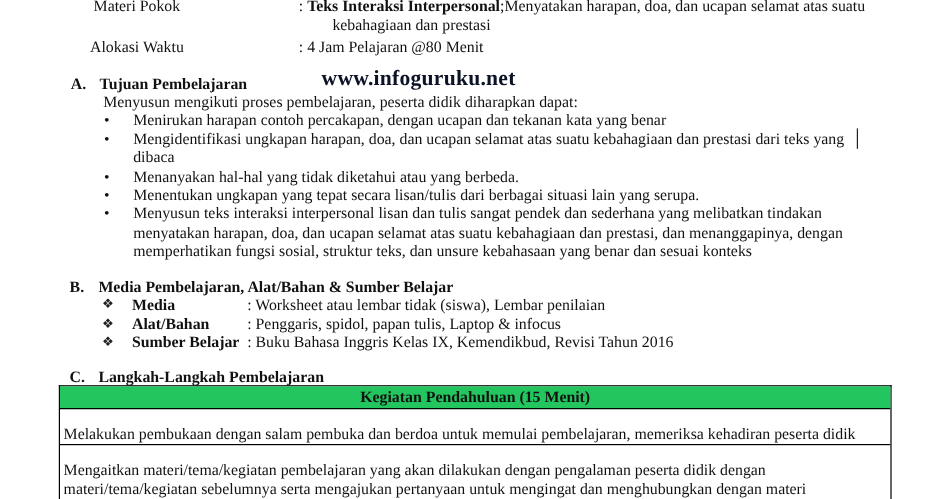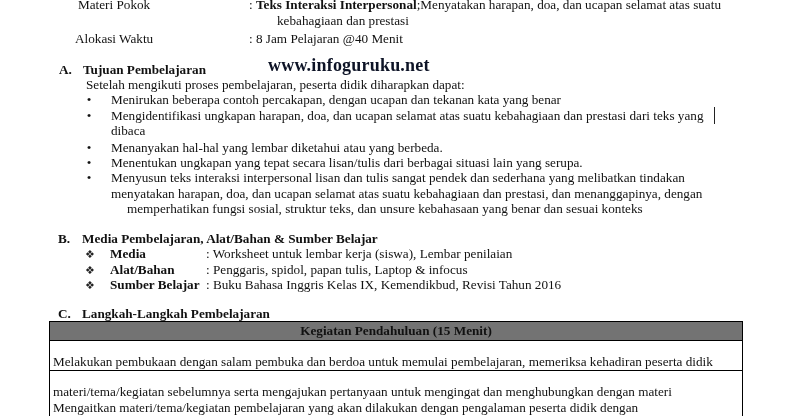--- a/index.html
+++ b/index.html
@@ -18,82 +18,82 @@
   }
   .bullet { position:absolute; width:10px; text-align:center; line-height:16px; }
   .diamond { position:absolute; font-size:11px; line-height:16px; color:#222; }
   .cursor { position:absolute; left:714px; top:107px; width:1px; height:17px; background:#222; }
   .tbl {
     position:absolute; left:49px; top:321px; width:692px;
     border-left:1.5px solid #000; border-right:1.5px solid #000; border-top:1.5px solid #000;
     border-collapse:collapse;
   }
   .tbl .hdr {
-    background:#737373; text-align:center; font-weight:bold; height:18px; line-height:18px;
+    background:#22c55e; text-align:center; font-weight:bold; height:18px; line-height:18px;
     border-bottom:1.5px solid #000;
   }
   .tbl .row { padding:1px 3px 0 3px; line-height:16px; border-bottom:1.5px solid #000; white-space:normal;margin-top:12px; }
   .tbl .row.last { border-bottom:none; }
 </style>
 </head>
 <body>
 
 <div class="abs" style="left:78px; top:-3px;">Materi Pokok</div>
 <div class="abs" style="left:249px; top:-3px;"><span>: </span><span class="b">Teks Interaksi Interpersonal</span><span>;Menyatakan harapan, doa, dan ucapan selamat atas suatu</span></div>
 <div class="abs" style="left:257px; top:13px;margin-left:20px;">kebahagiaan dan prestasi</div>
 
 <div class="abs" style="left:75px; top:31px;">Alokasi Waktu</div>
-<div class="abs" style="left:249px; top:31px;">: 8 Jam Pelajaran @40 Menit</div>
+<div class="abs" style="left:249px; top:31px;">: 4 Jam Pelajaran @80 Menit</div>
 
 <div class="watermark">www.infoguruku.net</div>
 
 <div class="abs b" style="left:59px; top:62px;">A.</div>
 <div class="abs b" style="left:83px; top:62px;">Tujuan Pembelajaran</div>
-<div class="abs" style="left:86px; top:77px;">Setelah mengikuti proses pembelajaran, peserta didik diharapkan dapat:</div>
+<div class="abs" style="left:86px; top:77px;">Menyusun mengikuti proses pembelajaran, peserta didik diharapkan dapat:</div>
 
 <div class="bullet" style="left:84px; top:92px;">•</div>
-<div class="abs" style="left:111px; top:92px;">Menirukan beberapa contoh percakapan, dengan ucapan dan tekanan kata yang benar</div>
+<div class="abs" style="left:111px; top:92px;">Menirukan harapan contoh percakapan, dengan ucapan dan tekanan kata yang benar</div>
 
 <div class="bullet" style="left:84px; top:108px;">•</div>
 <div class="abs" style="left:111px; top:108px;">Mengidentifikasi ungkapan harapan, doa, dan ucapan selamat atas suatu kebahagiaan dan prestasi dari teks yang</div>
 <div class="cursor"></div>
 <div class="abs" style="left:111px; top:123px;">dibaca</div>
 
 <div class="bullet" style="left:84px; top:140px;">•</div>
-<div class="abs" style="left:111px; top:140px;">Menanyakan hal-hal yang lembar diketahui atau yang berbeda.</div>
+<div class="abs" style="left:111px; top:140px;">Menanyakan hal-hal yang tidak diketahui atau yang berbeda.</div>
 
 <div class="bullet" style="left:84px; top:155px;">•</div>
 <div class="abs" style="left:111px; top:155px;">Menentukan ungkapan yang tepat secara lisan/tulis dari berbagai situasi lain yang serupa.</div>
 
 <div class="bullet" style="left:84px; top:170px;">•</div>
 <div class="abs" style="left:111px; top:170px;">Menyusun teks interaksi interpersonal lisan dan tulis sangat pendek dan sederhana yang melibatkan tindakan</div>
 <div class="abs" style="left:111px; top:186px;">menyatakan harapan, doa, dan ucapan selamat atas suatu kebahagiaan dan prestasi, dan menanggapinya, dengan</div>
-<div class="abs" style="left:127px; top:201px;">memperhatikan fungsi sosial, struktur teks, dan unsure kebahasaan yang benar dan sesuai konteks</div>
+<div class="abs" style="left:111px; top:201px;">memperhatikan fungsi sosial, struktur teks, dan unsure kebahasaan yang benar dan sesuai konteks</div>
 
 <div class="abs b" style="left:58px; top:231px;">B.</div>
 <div class="abs b" style="left:82px; top:231px;">Media Pembelajaran, Alat/Bahan &amp; Sumber Belajar</div>
 
 <div class="diamond" style="left:85px; top:246px;">❖</div>
 <div class="abs b" style="left:110px; top:246px;">Media</div>
-<div class="abs" style="left:206px; top:246px;">: Worksheet untuk lembar kerja (siswa), Lembar  penilaian</div>
+<div class="abs" style="left:206px; top:246px;">: Worksheet atau lembar tidak (siswa), Lembar  penilaian</div>
 
 <div class="diamond" style="left:85px; top:262px;">❖</div>
 <div class="abs b" style="left:110px; top:262px;">Alat/Bahan</div>
 <div class="abs" style="left:206px; top:262px;">: Penggaris, spidol, papan tulis, Laptop &amp; infocus</div>
 
 <div class="diamond" style="left:85px; top:277px;">❖</div>
 <div class="abs b" style="left:110px; top:277px;">Sumber Belajar</div>
 <div class="abs" style="left:206px; top:277px;">: Buku Bahasa Inggris Kelas IX,  Kemendikbud, Revisi Tahun 2016</div>
 
 <div class="abs b" style="left:58px; top:306px;">C.</div>
 <div class="abs b" style="left:82px; top:306px;">Langkah-Langkah Pembelajaran</div>
 
 <div class="tbl">
   <div class="hdr">Kegiatan Pendahuluan (15 Menit)</div>
   <div class="row">
     <div>Melakukan pembukaan dengan salam pembuka dan berdoa  untuk  memulai pembelajaran, memeriksa kehadiran peserta didik</div>
   </div>
   <div class="row last" style="height:60px;">
+    <div>Mengaitkan materi/tema/kegiatan pembelajaran yang akan dilakukan dengan pengalaman peserta didik dengan</div>
     <div>materi/tema/kegiatan sebelumnya serta mengajukan pertanyaan untuk mengingat dan menghubungkan dengan materi</div>
-    <div>Mengaitkan materi/tema/kegiatan pembelajaran yang akan dilakukan dengan pengalaman peserta didik dengan</div>
     <div>selanjutnya.</div>
   </div>
 </div>
 
 </body></html>

